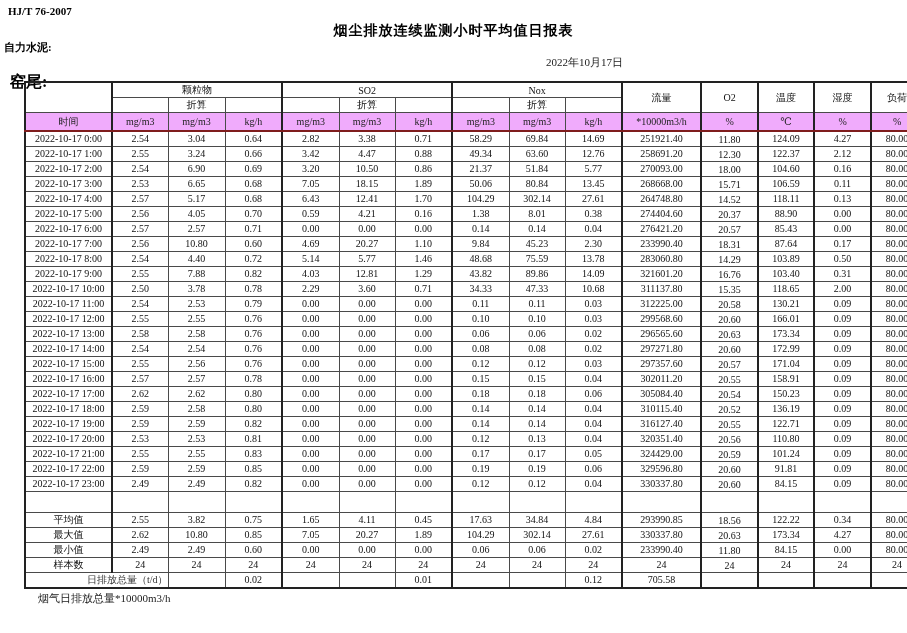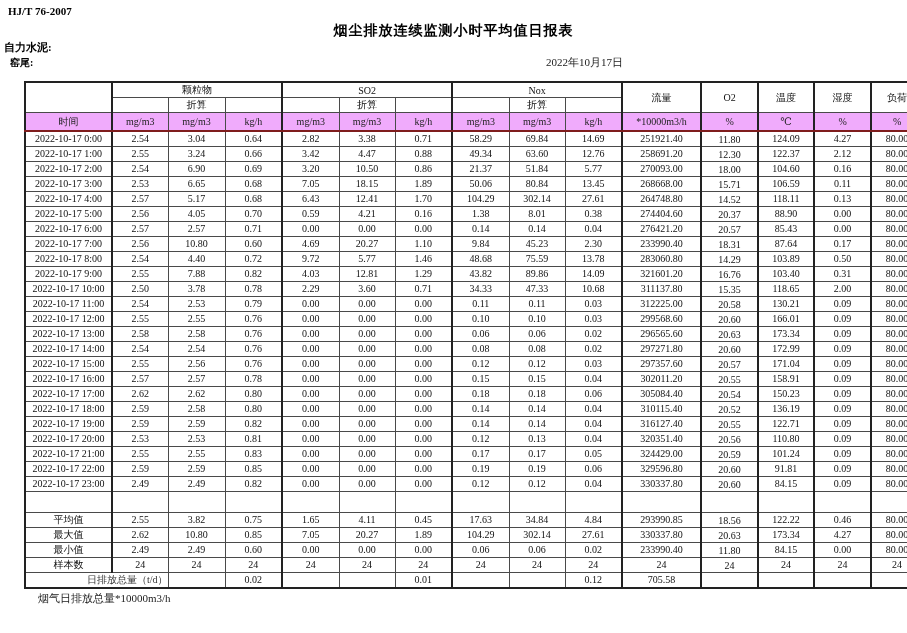--- a/index.html
+++ b/index.html
@@ -8,21 +8,21 @@
     background: #ffffff;
     font-family: "Liberation Serif", "DejaVu Serif", serif;
     overflow: hidden;
   }
   body { position: relative; }
   .abs { position: absolute; white-space: nowrap; }
 
   #std-no   { left: 8px;  top: 5px;  font-size: 11px; font-weight: bold; color: #000; }
   #title    { left: 0; right: 0; top: 22px; text-align: center; font-size: 14px; font-weight: bold; color: #000; letter-spacing: 1px; }
   #company  { left: 4px; top: 40px; font-size: 11px; font-weight: bold; color: #000; }
-  #kiln     { left: 10px; top: 56px; font-size: 10px; font-weight: bold; color: #000; }
+  #kiln     { left: 10px; top: 72px; font-size: 16px; font-weight: bold; color: #000; }
   #date     { left: 546px; top: 55px; font-size: 11px; color: #222; }
 
   table.rpt {
     position: absolute; left: 24px; top: 81px;
     width: 898px;
     border-collapse: collapse; table-layout: fixed;
     border: 2px solid #222;
   }
   .rpt th, .rpt td {
     border: 1px solid #4a4a4a;
@@ -247,21 +247,21 @@
         <td class="tl o2">18.31</td>
         <td class="tl">87.64</td>
         <td class="tl">0.17</td>
         <td class="tl">80.00</td>
       </tr>
       <tr>
         <td>2022-10-17 8:00</td>
         <td class="tl">2.54</td>
         <td>4.40</td>
         <td>0.72</td>
-        <td class="tl">9.72</td>
+        <td class="tl">5.14</td>
         <td>5.77</td>
         <td>1.46</td>
         <td class="tl">48.68</td>
         <td>75.59</td>
         <td>13.78</td>
         <td class="tl">283060.80</td>
         <td class="tl o2">14.29</td>
         <td class="tl">103.89</td>
         <td class="tl">0.50</td>
         <td class="tl">80.00</td>
@@ -545,21 +545,21 @@
         <td>0.75</td>
         <td class="tl">1.65</td>
         <td>4.11</td>
         <td>0.45</td>
         <td class="tl">17.63</td>
         <td>34.84</td>
         <td>4.84</td>
         <td class="tl">293990.85</td>
         <td class="tl o2">18.56</td>
         <td class="tl">122.22</td>
-        <td class="tl">0.46</td>
+        <td class="tl">0.34</td>
         <td class="tl">80.00</td>
       </tr>
       <tr>
         <td>最大值</td>
         <td class="tl">2.62</td>
         <td>10.80</td>
         <td>0.85</td>
         <td class="tl">7.05</td>
         <td>20.27</td>
         <td>1.89</td>

